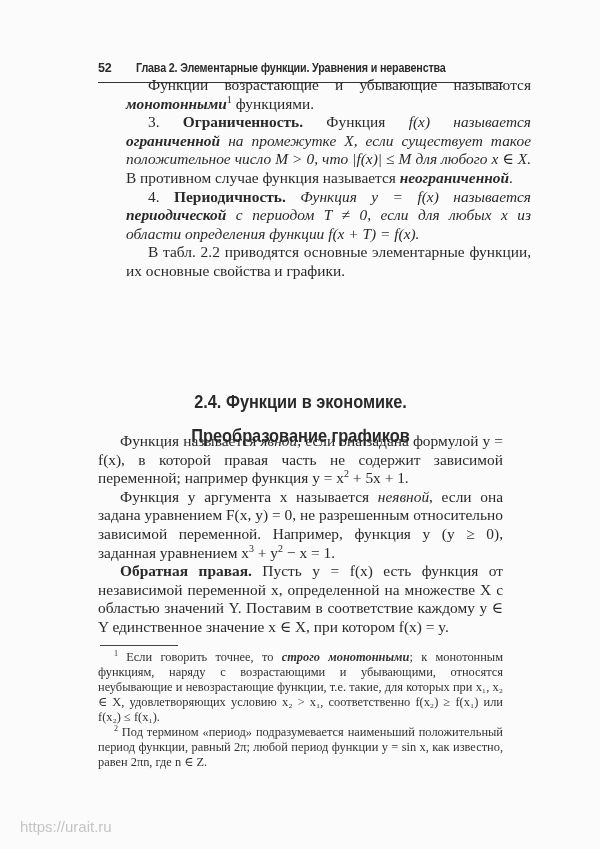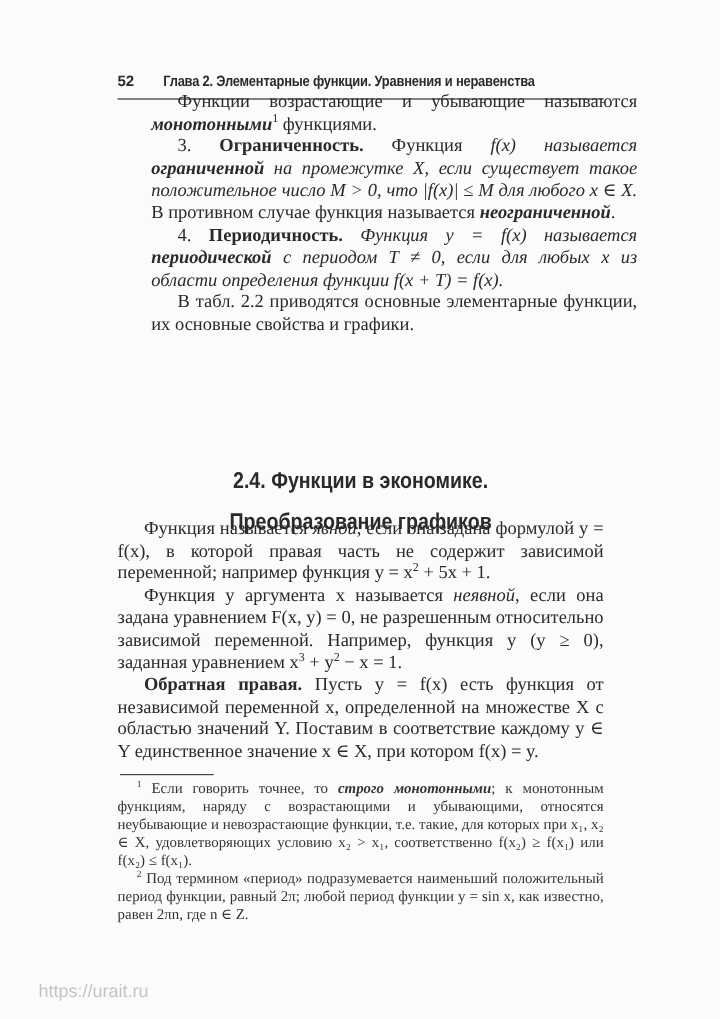--- a/index.html
+++ b/index.html
@@ -25,21 +25,21 @@
     position: absolute; top: 385px; left: 0; width: 405px; text-align: center;
     font-family: "Liberation Sans", sans-serif; font-weight: bold; font-size: 19px; line-height: 34px;
     transform: scaleX(0.86); color: #2a2a2a;
   }
   .body-text-2 { position: absolute; top: 432px; left: 0; width: 405px; font-size: 15.4px; line-height: 18.6px; text-align: justify; }
   .body-text-2 p { margin: 0; text-indent: 22px; }
   .fn-rule { position: absolute; top: 645px; left: 2px; width: 78px; height: 1px; background: #444; }
   .footnotes { position: absolute; top: 650px; left: 0; width: 405px; font-size: 12.4px; line-height: 15px; text-align: justify; color: #333; }
   .footnotes p { margin: 0; text-indent: 16px; }
   .footnotes sup { font-size: 8px; }
-  .watermark { position: absolute; left: 32px; top: 818px; font-family: "Liberation Sans", sans-serif; font-size: 15px; color: #c4c4c4; }
+  .watermark { position: absolute; left: 20px; top: 818px; font-family: "Liberation Sans", sans-serif; font-size: 15px; color: #c4c4c4; }
 </style>
 </head>
 <body>
 
 <div class="page">
 
   <div class="running-head">
     <span class="num">52</span>
     <span class="title">Глава 2. Элементарные функции. Уравнения и неравенства</span>
   </div>

